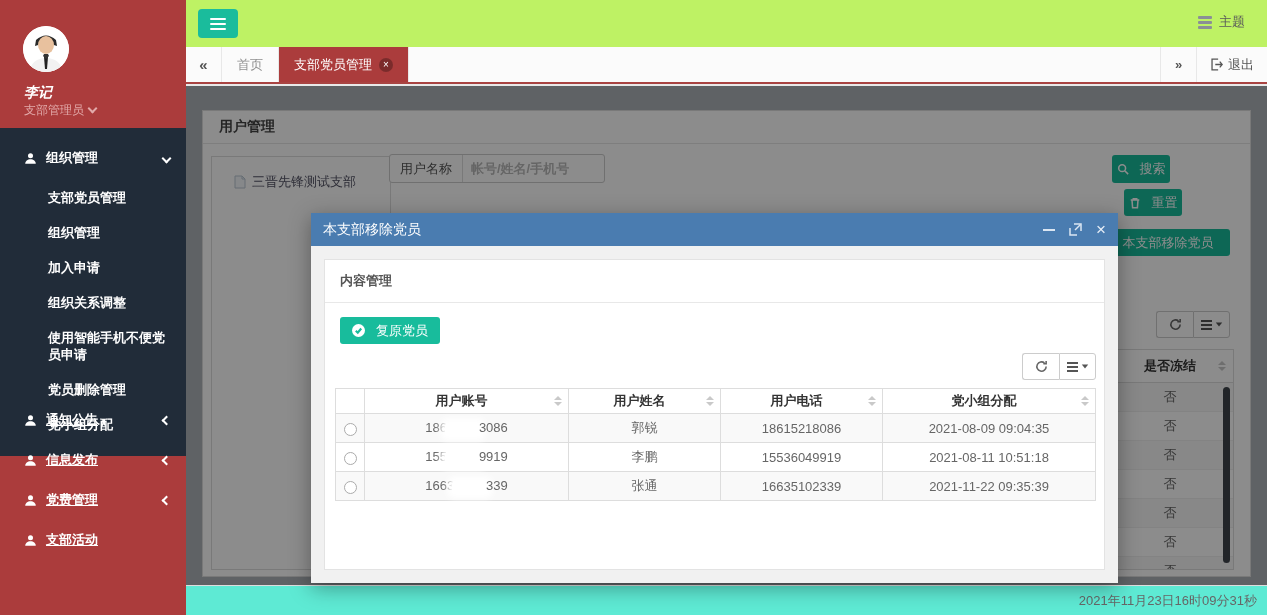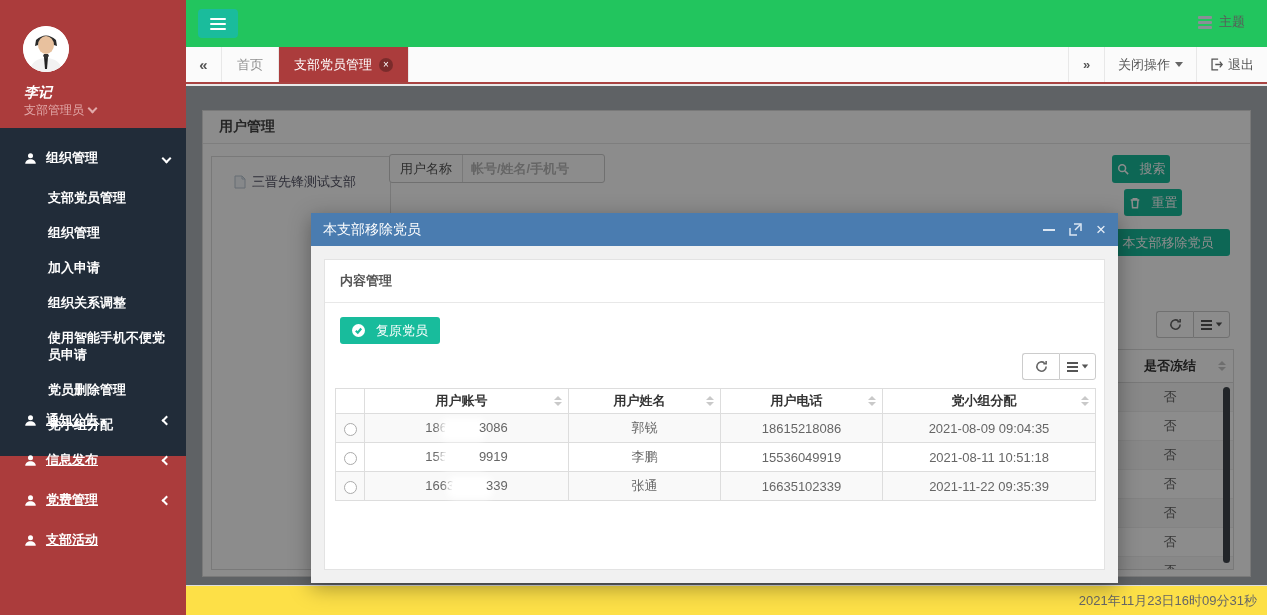--- a/index.html
+++ b/index.html
@@ -26,21 +26,21 @@
   .nav-red .chev { margin-left:auto; }
 
   .p-icon { width:13px; height:13px; display:inline-block; color:#fff; flex:0 0 13px; }
   .p-icon svg { width:13px; height:13px; display:block; fill:currentColor; }
 
   .chev { display:inline-block; width:7px; height:7px; border-right:2px solid #fff; border-bottom:2px solid #fff; }
   .chev.down { transform:rotate(45deg); }
   .chev.left { transform:rotate(135deg); }
 
   
-  .topbar { position:absolute; left:186px; top:0; width:1081px; height:63px; background:#22c55e; border-bottom:1px solid #e4e4e4; z-index:15; }
+  .topbar { position:absolute; left:186px; top:0; width:1081px; height:63px; background:#bef264; border-bottom:1px solid #e4e4e4; z-index:15; }
   .hamburger { position:absolute; left:12px; top:9px; width:40px; height:29px; background:#1abc9c; border:none; border-radius:4px; cursor:pointer; display:flex; flex-direction:column; justify-content:center; align-items:center; gap:3px; }
   .hamburger i { width:16px; height:2px; background:#fff; border-radius:1px; }
   .theme-btn { position:absolute; right:22px; top:13px; display:flex; align-items:center; gap:7px; color:#5a5a5a; font-size:13px; cursor:pointer; }
   .bars-icon { display:inline-flex; flex-direction:column; gap:2px; }
   .bars-icon i { width:14px; height:3px; background:#8a8f96; border-radius:1px; }
 
   
   .tabbar { position:absolute; left:186px; top:47px; width:1081px; height:37px; background:#fbfbfb; border-bottom:2px solid #a94442; z-index:15; display:flex; align-items:stretch; }
   .tab-arrow { width:36px; display:flex; align-items:center; justify-content:center; color:#555; font-size:15px; font-weight:bold; border-right:1px solid #e8e8e8; cursor:pointer; }
   .tab { display:flex; align-items:center; padding:0 15px; font-size:13px; color:#919191; border-right:1px solid #e8e8e8; cursor:pointer; }
@@ -117,21 +117,21 @@
   .modal-table { width:calc(100% - 18px); margin:0 8px 0 10px; border-collapse:collapse; table-layout:fixed; }
   .modal-table th, .modal-table td { border:1px solid #ddd; font-size:13px; text-align:center; }
   .modal-table th { color:#333; font-weight:bold; height:25px; position:relative; padding:0 14px 0 4px; }
   .modal-table th .sort { position:absolute; right:6px; top:50%; transform:translateY(-50%); }
   .modal-table td { color:#666; height:29px; padding:0 4px; }
   .modal-table tbody tr:nth-child(odd) { background:#f9f9f9; }
   .radio { display:inline-block; width:13px; height:13px; border:1px solid #ababab; border-radius:50%; background:#fff; vertical-align:middle; cursor:pointer; }
   .redact { display:inline-block; width:36px; height:13px; background:#fff; border-radius:3px; box-shadow:0 0 6px 5px rgba(255,255,255,0.95); vertical-align:middle; margin:0 -2px; }
 
   
-  .footer { position:absolute; left:186px; top:585px; width:1081px; height:30px; background:#fde047; border-top:1px solid #ddd; z-index:15; display:flex; align-items:center; justify-content:flex-end; padding-right:10px; font-size:13px; color:#666; }
+  .footer { position:absolute; left:186px; top:585px; width:1081px; height:30px; background:#5eead4; border-top:1px solid #ddd; z-index:15; display:flex; align-items:center; justify-content:flex-end; padding-right:10px; font-size:13px; color:#666; }
 </style>
 </head>
 <body>
 
 <div class="app">
 
   <div class="sidebar">
     <div class="avatar">
       <svg viewBox="0 0 46 46" width="46" height="46">
         <circle cx="23" cy="23" r="23" fill="#ffffff"></circle>
@@ -228,24 +228,20 @@
 
   <div class="tabbar">
     <div class="tab-arrow">«</div>
     <div class="tab">首页</div>
     <div class="tab active">
       <span>支部党员管理</span>
       <span class="tab-close">×</span>
     </div>
     <div class="tabbar-right">
       <div class="tab-arrow" style="border-left:1px solid #e8e8e8; border-right:none;">»</div>
-      <div>
-        <span>关闭操作</span>
-        <span class="caret-down"></span>
-      </div>
       <div>
         <span class="logout-icon">
             <svg viewBox="0 0 16 16">
               <path d="M10 1.5 H2.5 V14.5 H10"></path>
               <path d="M6.5 8 H15 M12 4.5 L15 8 L12 11.5"></path>
             </svg>
           </span>
         <span>退出</span>
       </div>
     </div>

